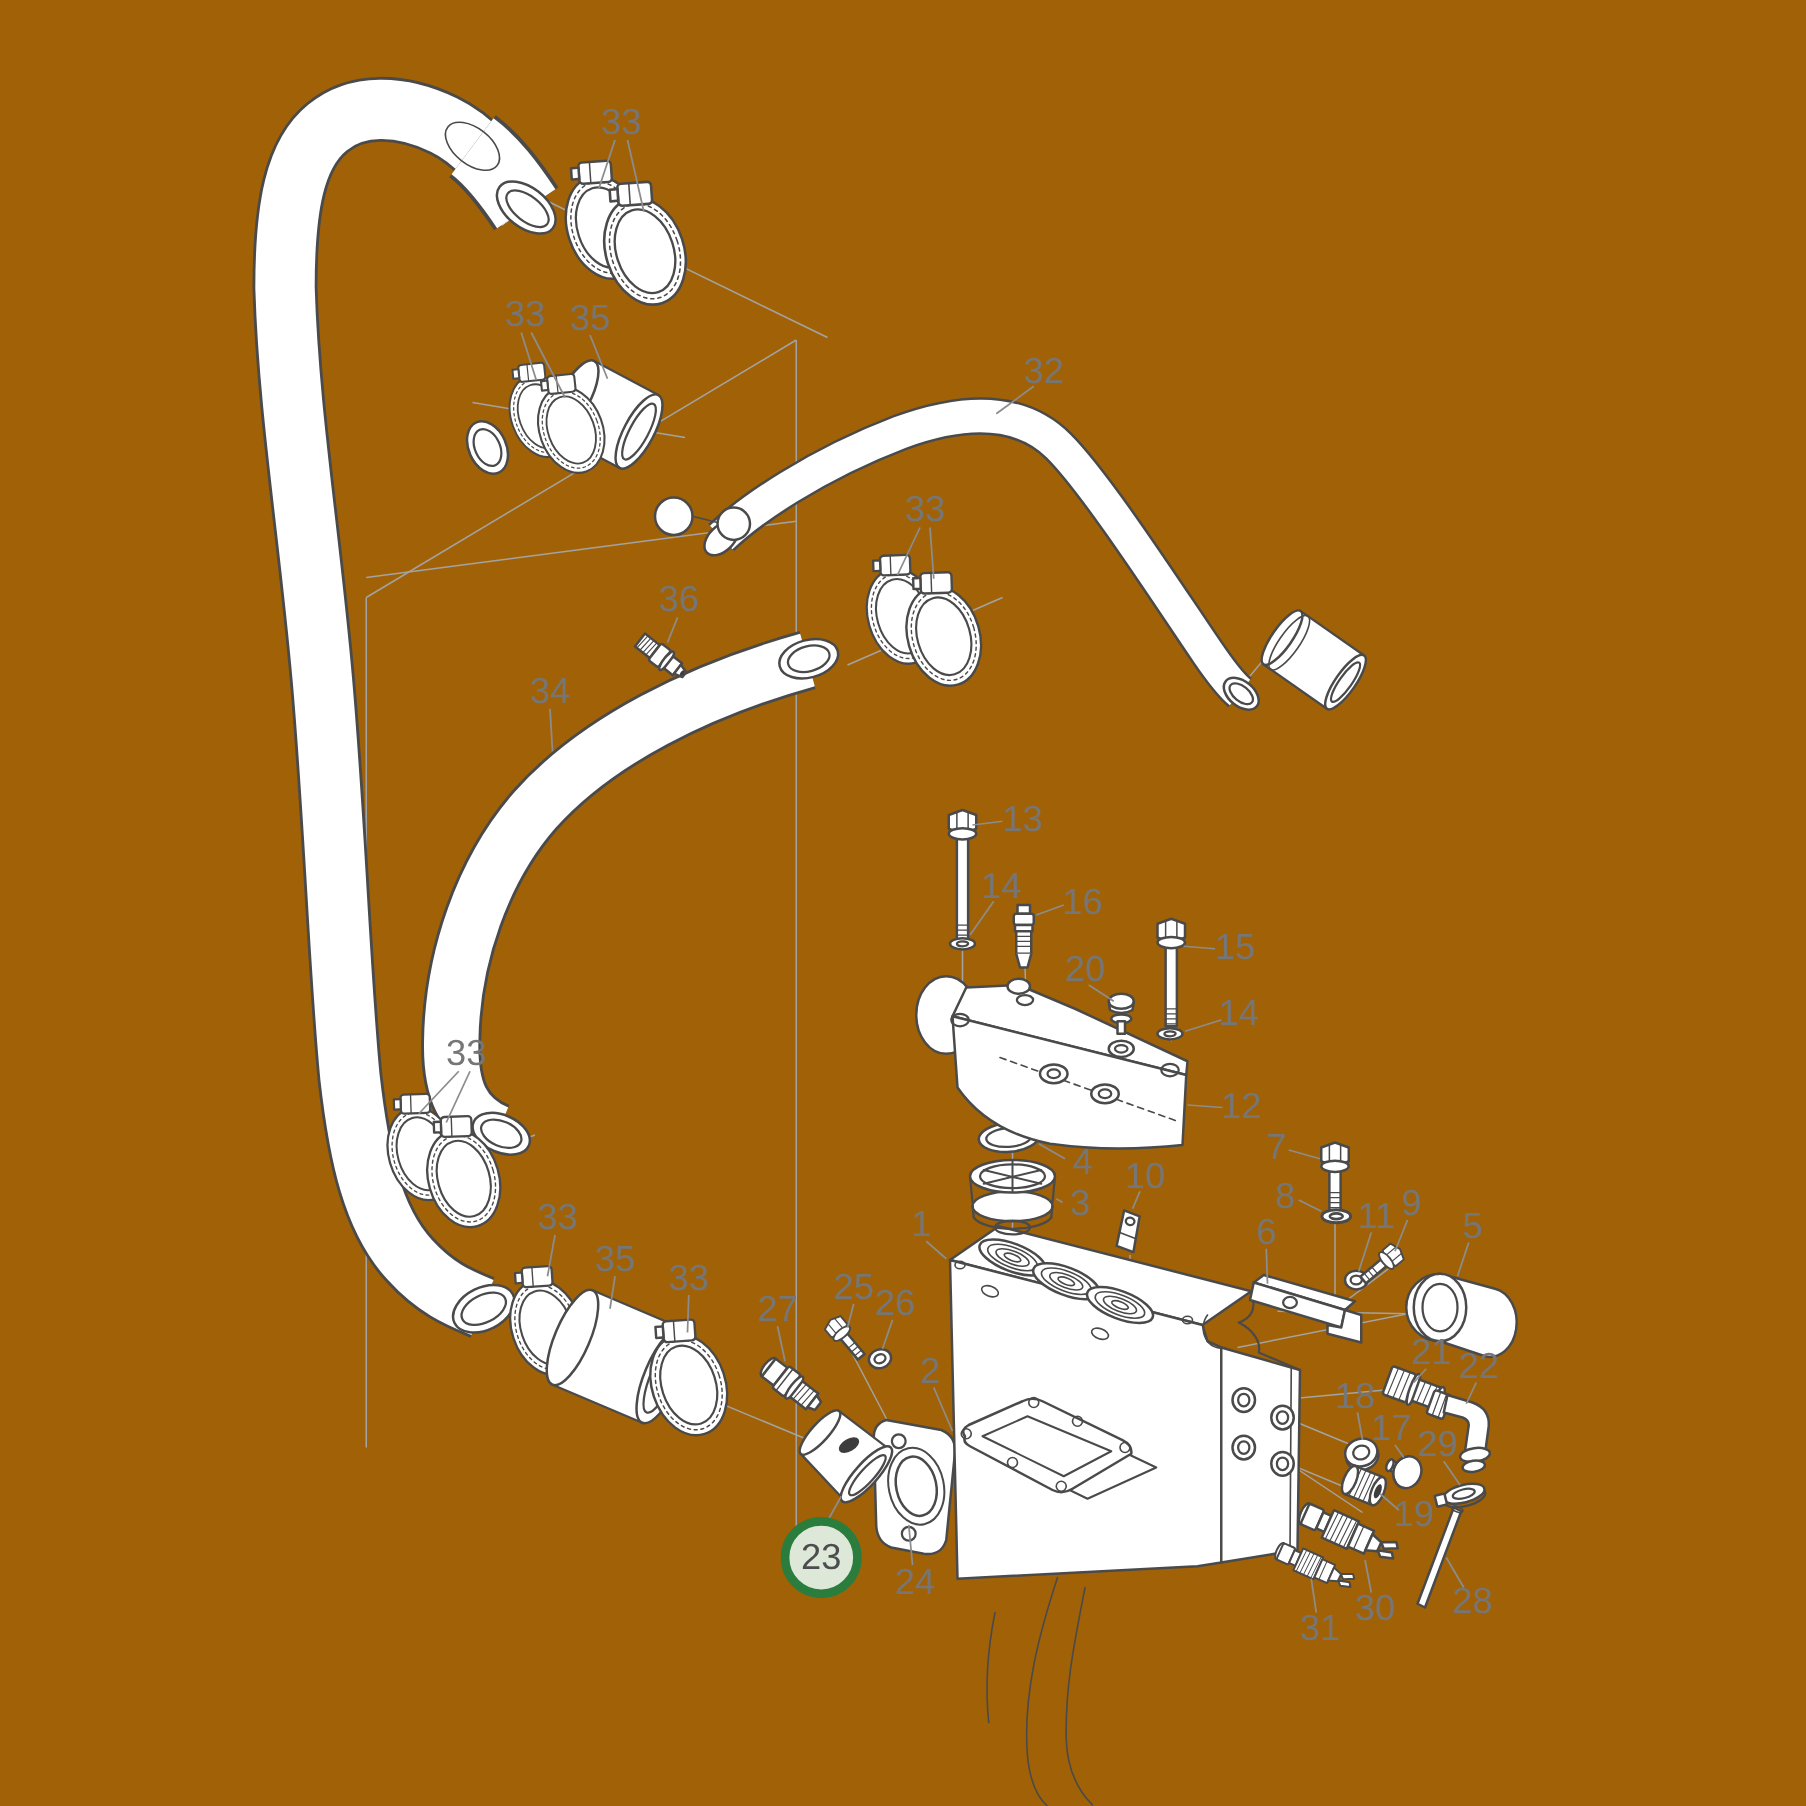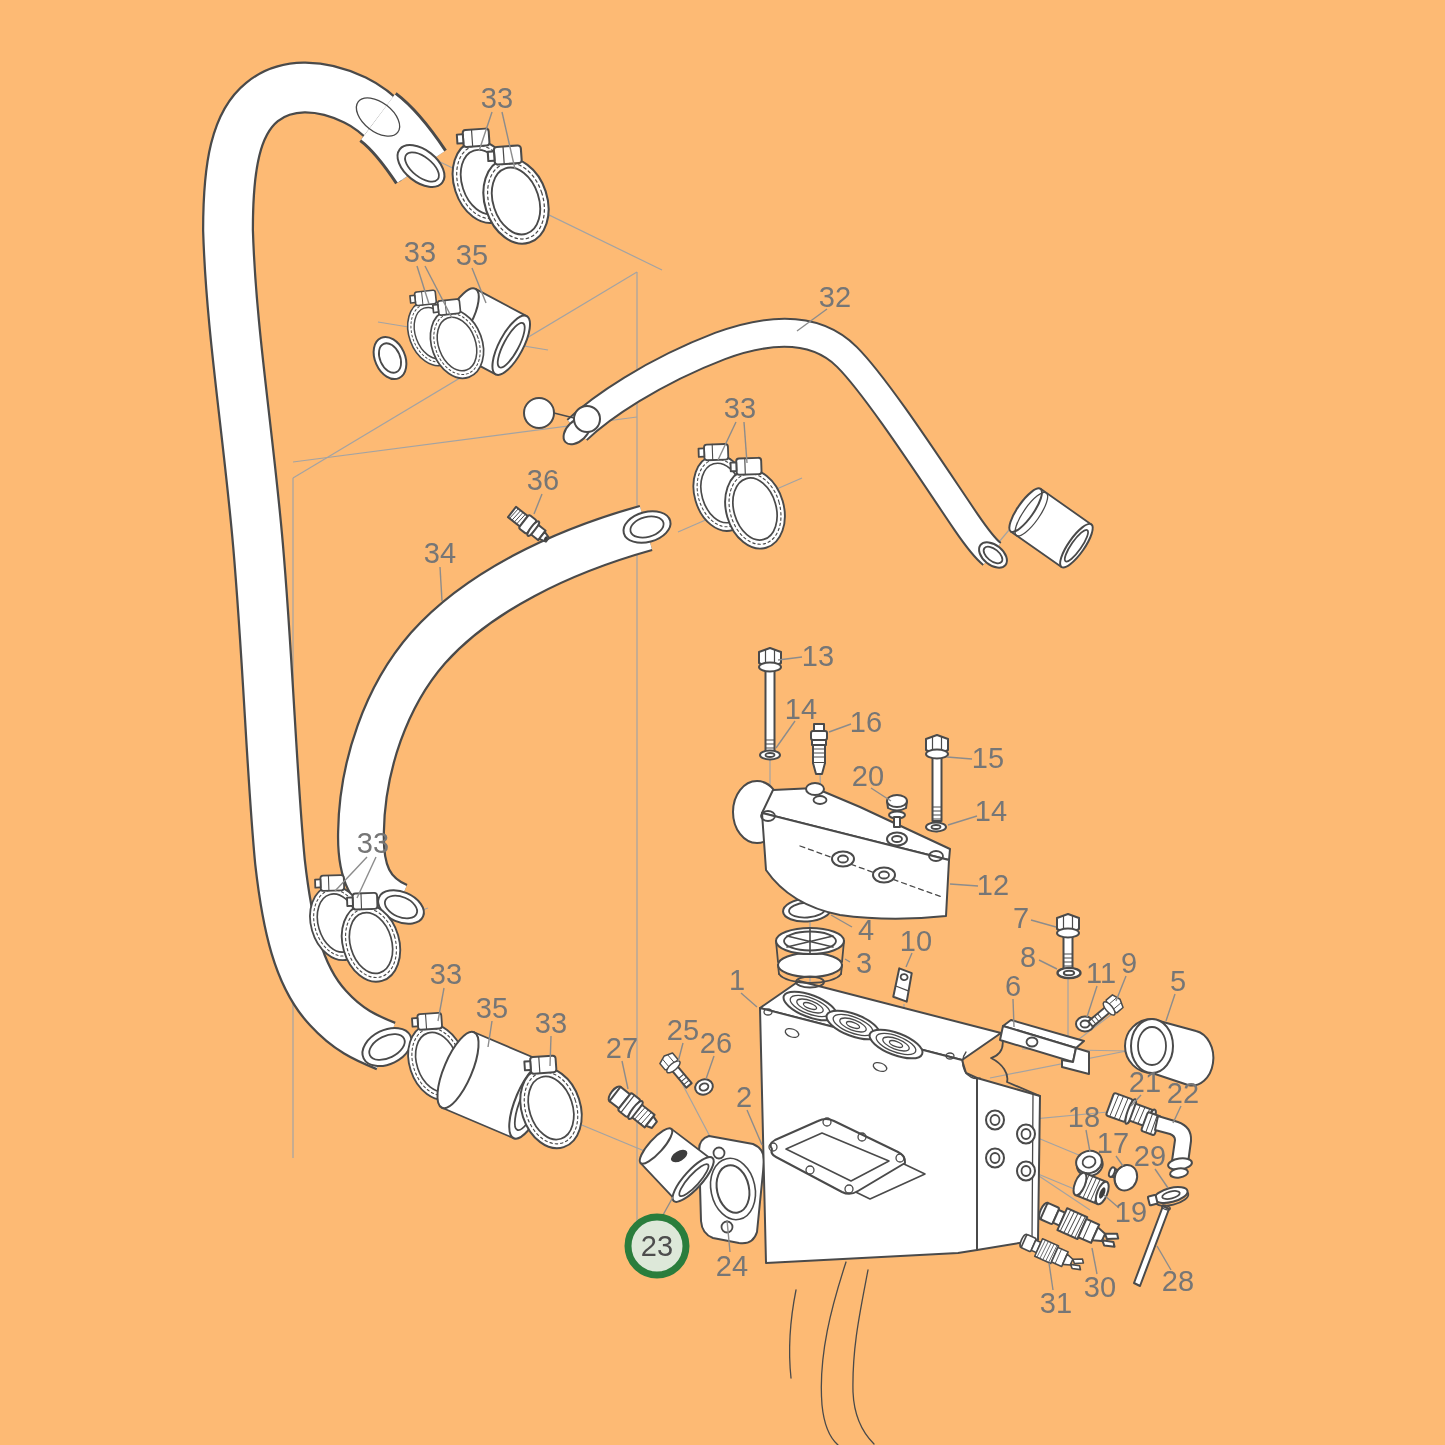--- a/index.html
+++ b/index.html
@@ -1,16 +1,16 @@
 <!DOCTYPE html>
 <html><head>
 <meta charset="utf-8">
 <style>
   html,body{margin:0;padding:0;background:#ffffff;width:1445px;height:1445px;overflow:hidden}
-  .stage{position:relative;width:1445px;height:1445px;background:#fdba74}
+  .stage{position:relative;width:1445px;height:1445px;background:#a16207}
   svg{display:block}
   svg text{font-family:"Liberation Sans","DejaVu Sans",sans-serif}
   .part{fill:#ffffff;stroke:#4a4a4a;stroke-width:2;stroke-linejoin:round}
   .partn{fill:none;stroke:#4a4a4a;stroke-width:1.8;stroke-linejoin:round;stroke-linecap:round}
   .thin{fill:none;stroke:#a3a3a3;stroke-width:1.2}
   .dark{fill:#3d3d3d;stroke:none}
   .w09{stroke-width:.9}.w1{stroke-width:1}.w12{stroke-width:1.2}.w13{stroke-width:1.3}.w16{stroke-width:1.6}
   .dash{stroke-dasharray:5 4}.dash2{stroke-dasharray:2.5 3}
 </style>
 </head>

